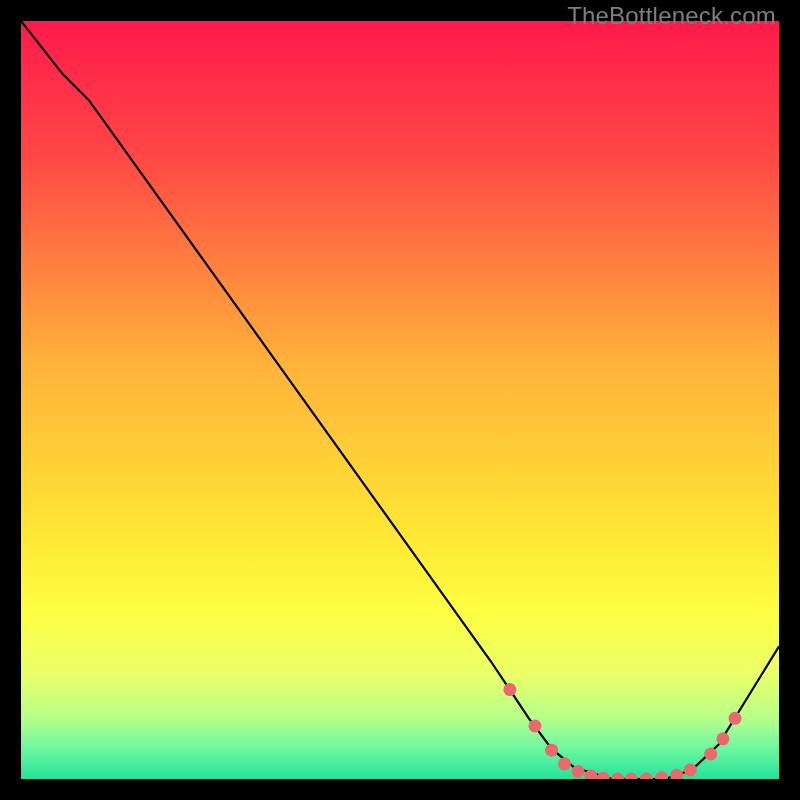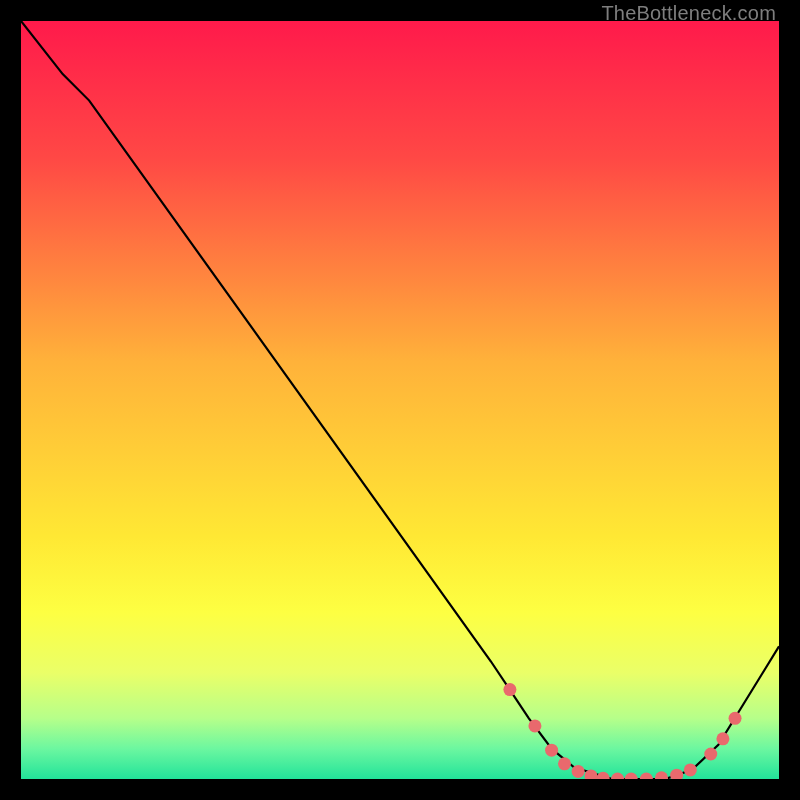--- a/index.html
+++ b/index.html
@@ -17,21 +17,21 @@
     top: 21px;
     width: 758px;
     height: 758px;
     box-sizing: border-box;
   }
   .attrib {
     position: absolute;
     top: 2px;
     right: 24px;
     color: #7e7e7e;
-    font-size: 20px;
+    font-size: 24px;
     font-weight: 400;
     letter-spacing: 0.2px;
   }
   svg {
     position: absolute;
     left: 0;
     top: 0;
   }
 </style>
 </head>

